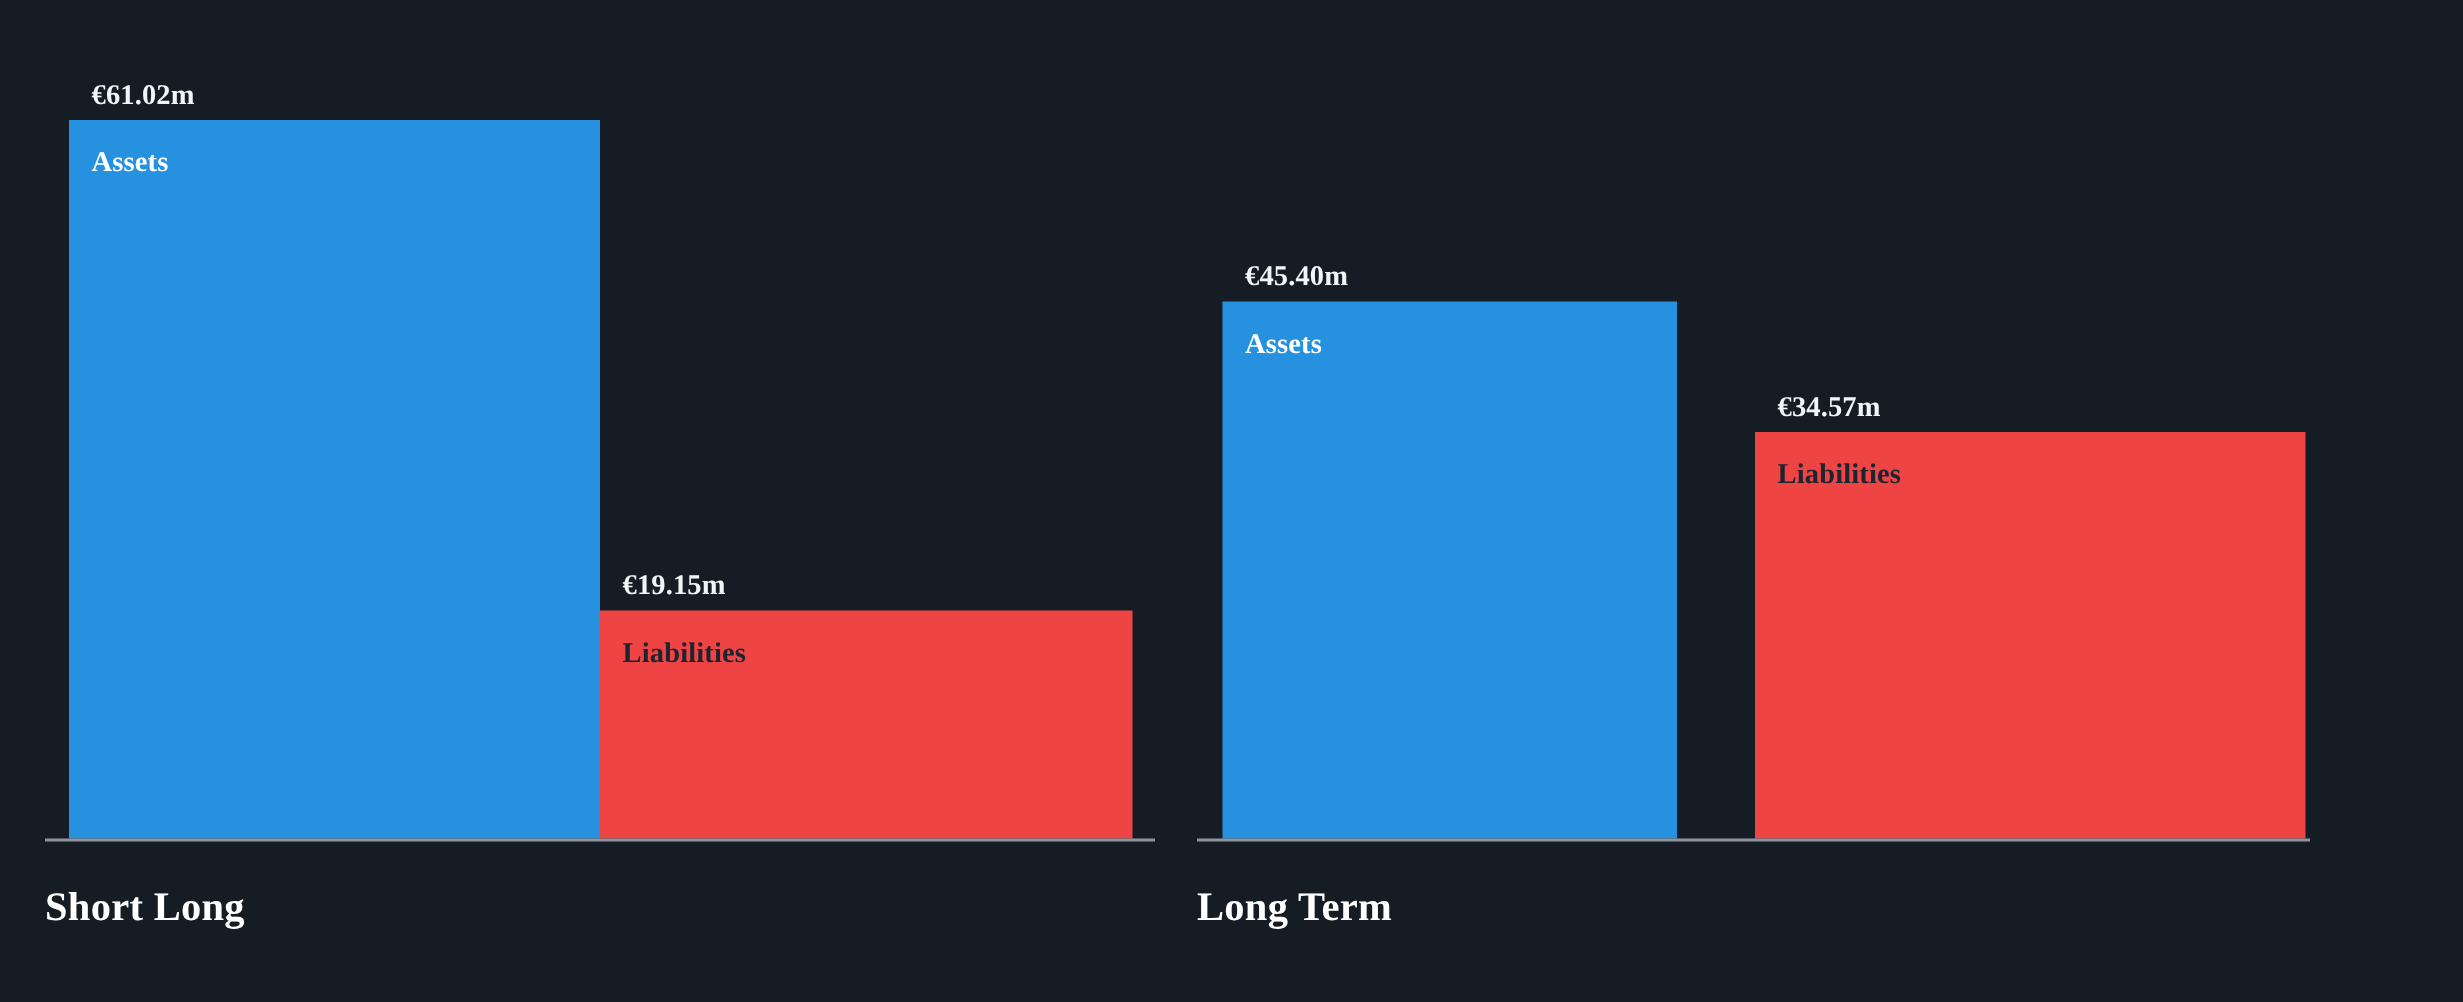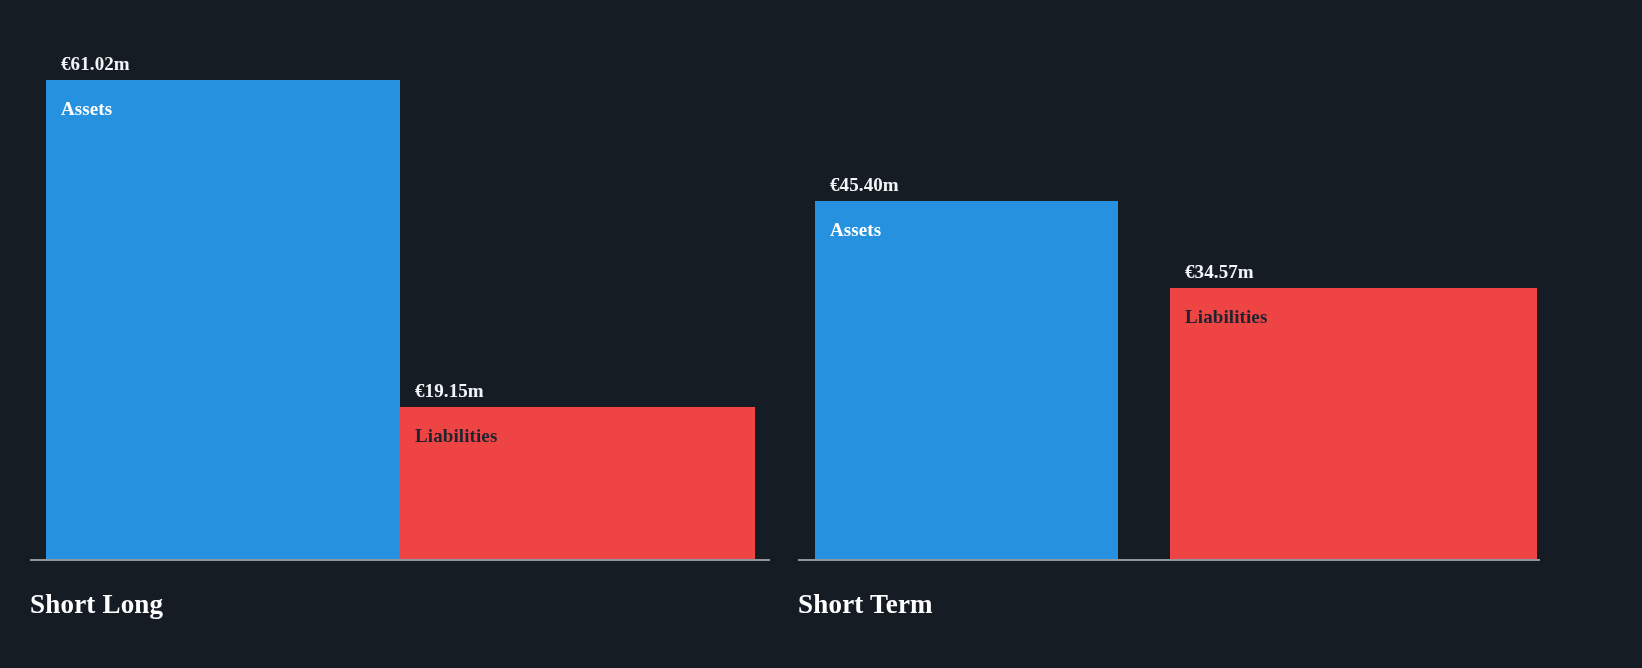--- a/index.html
+++ b/index.html
@@ -139,17 +139,17 @@
 
       <div class="bar-column" style="left:1170px; width:367px; height:191px;">
         <div class="bar-value-label" style="bottom:276px;">€34.57m</div>
         <div class="bar-rect liabilities" style="height:271px;">
           <span class="bar-series-label">Liabilities</span>
         </div>
       </div>
 
       <div class="axis-line" style="left:798px; width:742px;"></div>
 
-      <div class="category-label" style="left:798px;">Short Term</div>
+      <div class="category-label" style="left:798px;">Long Term</div>
     </div>
 
   </div>
 </div>
 
 </body></html>

